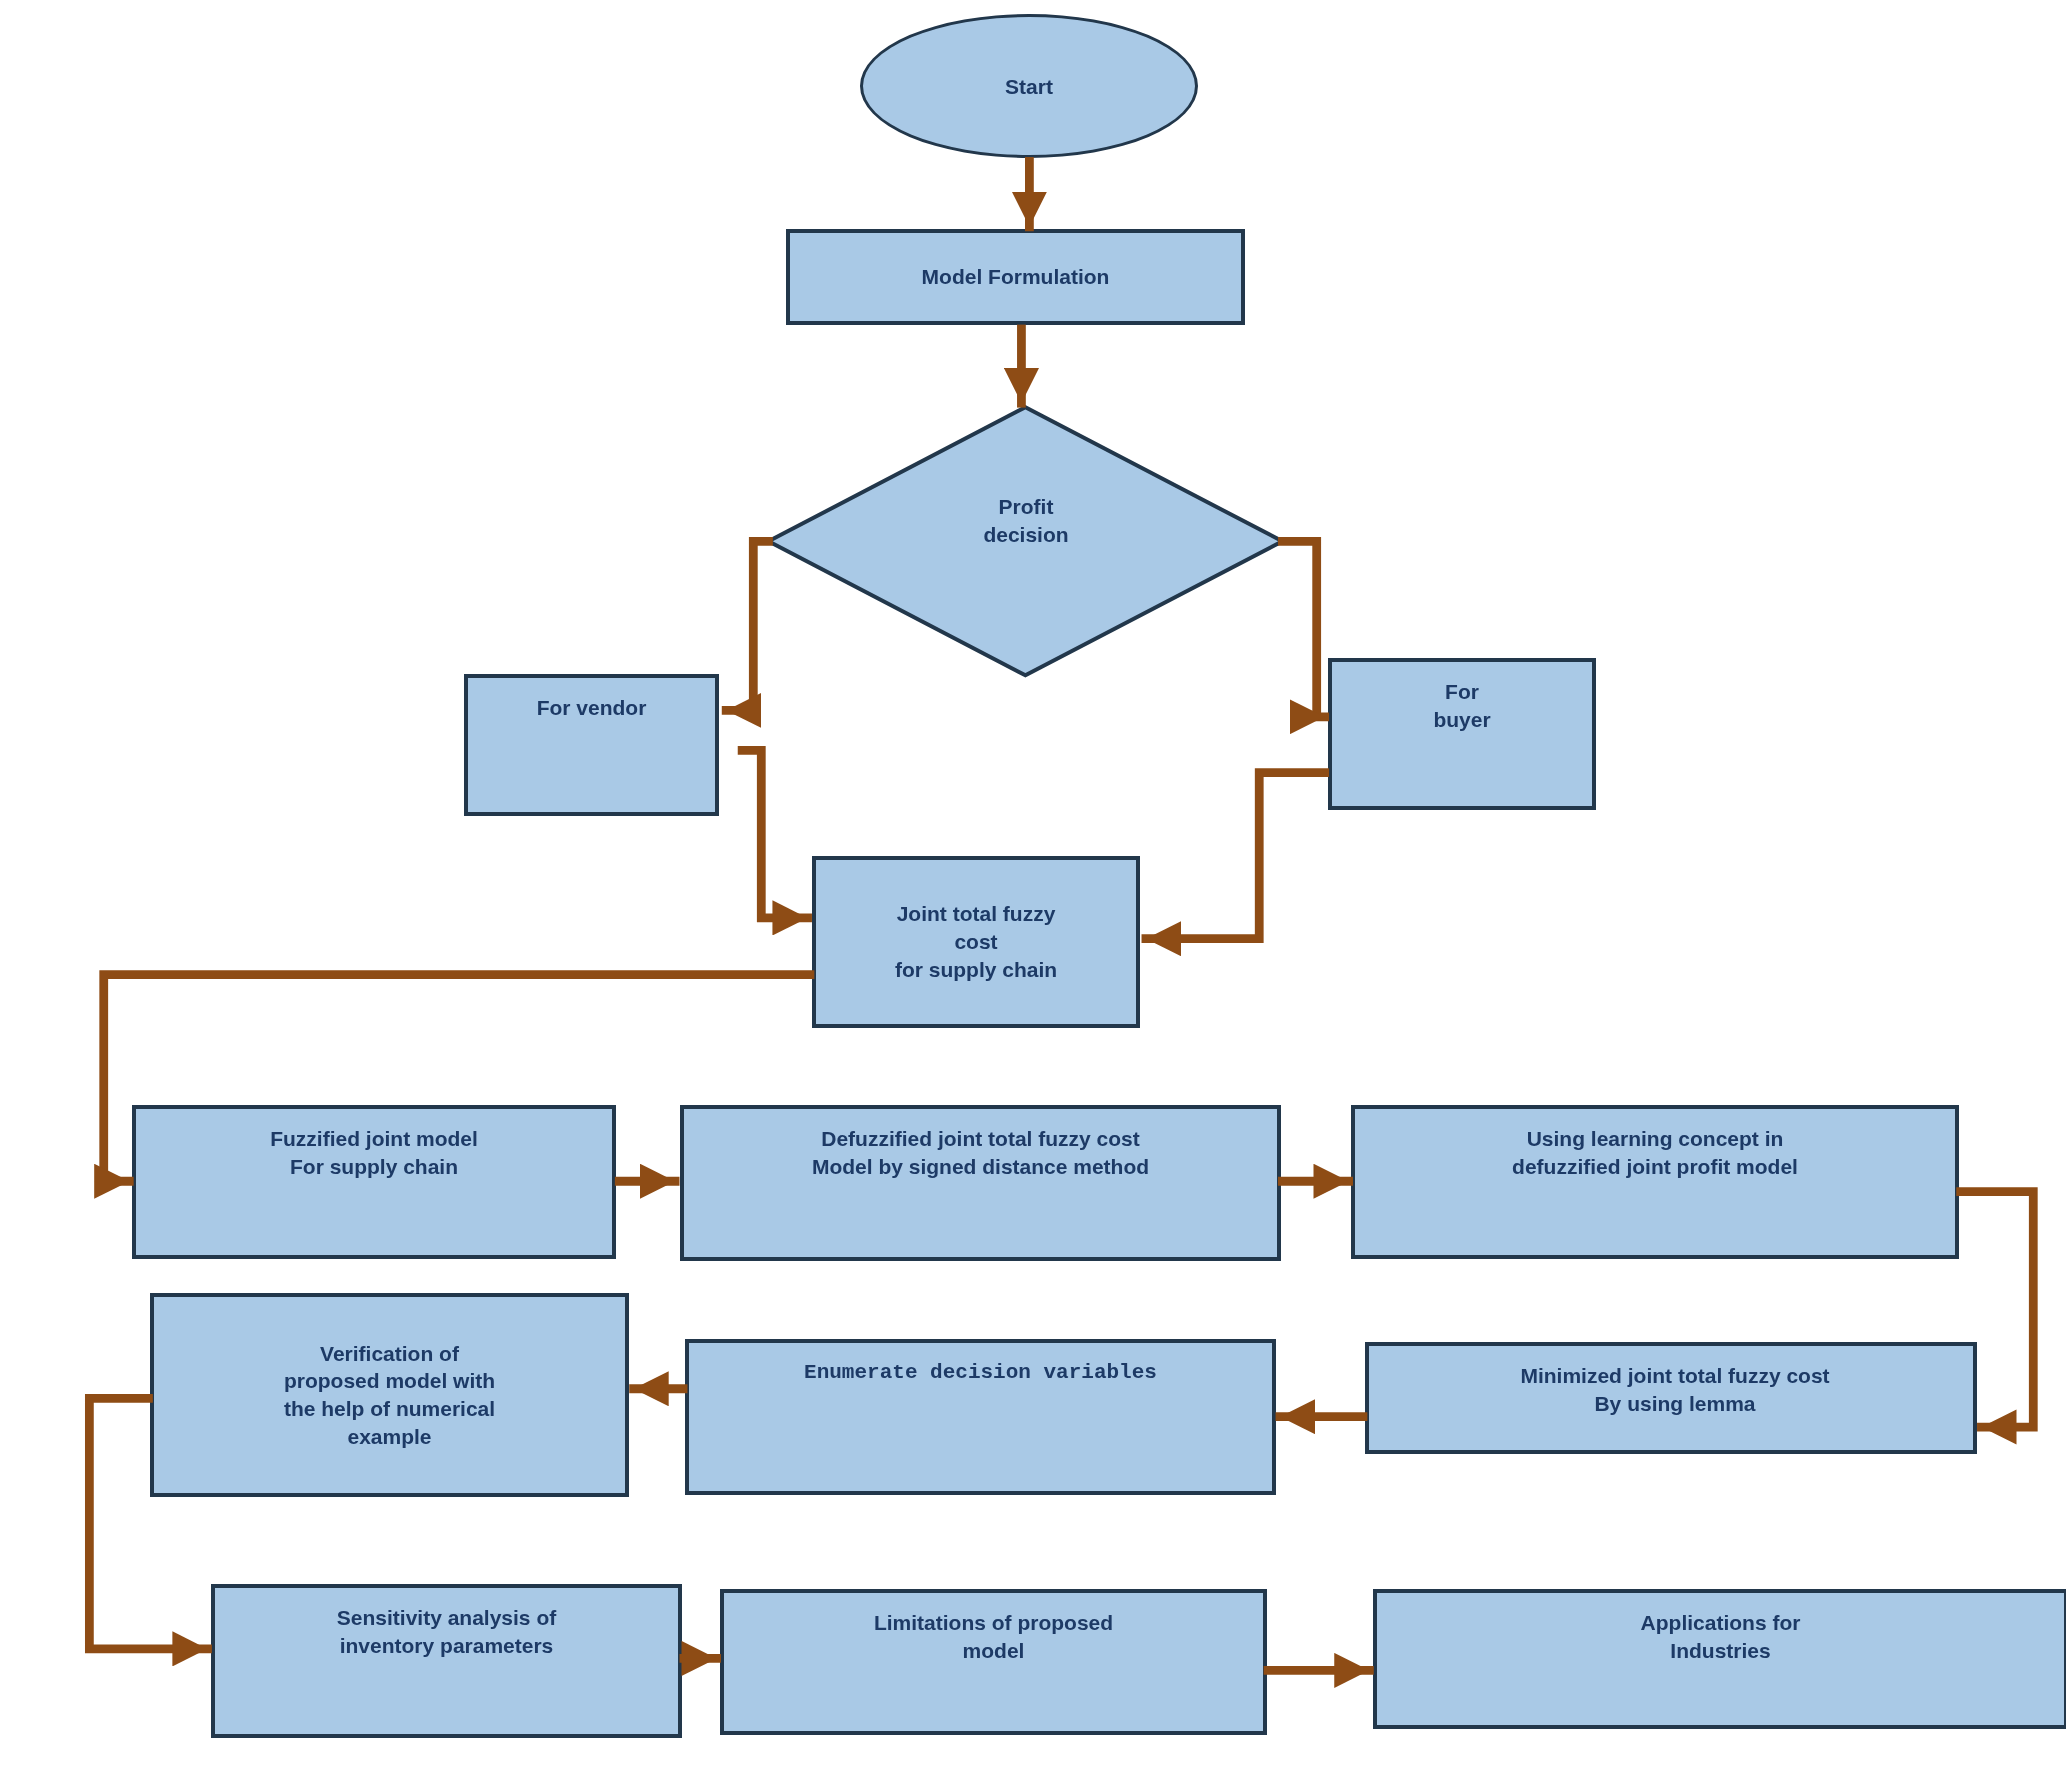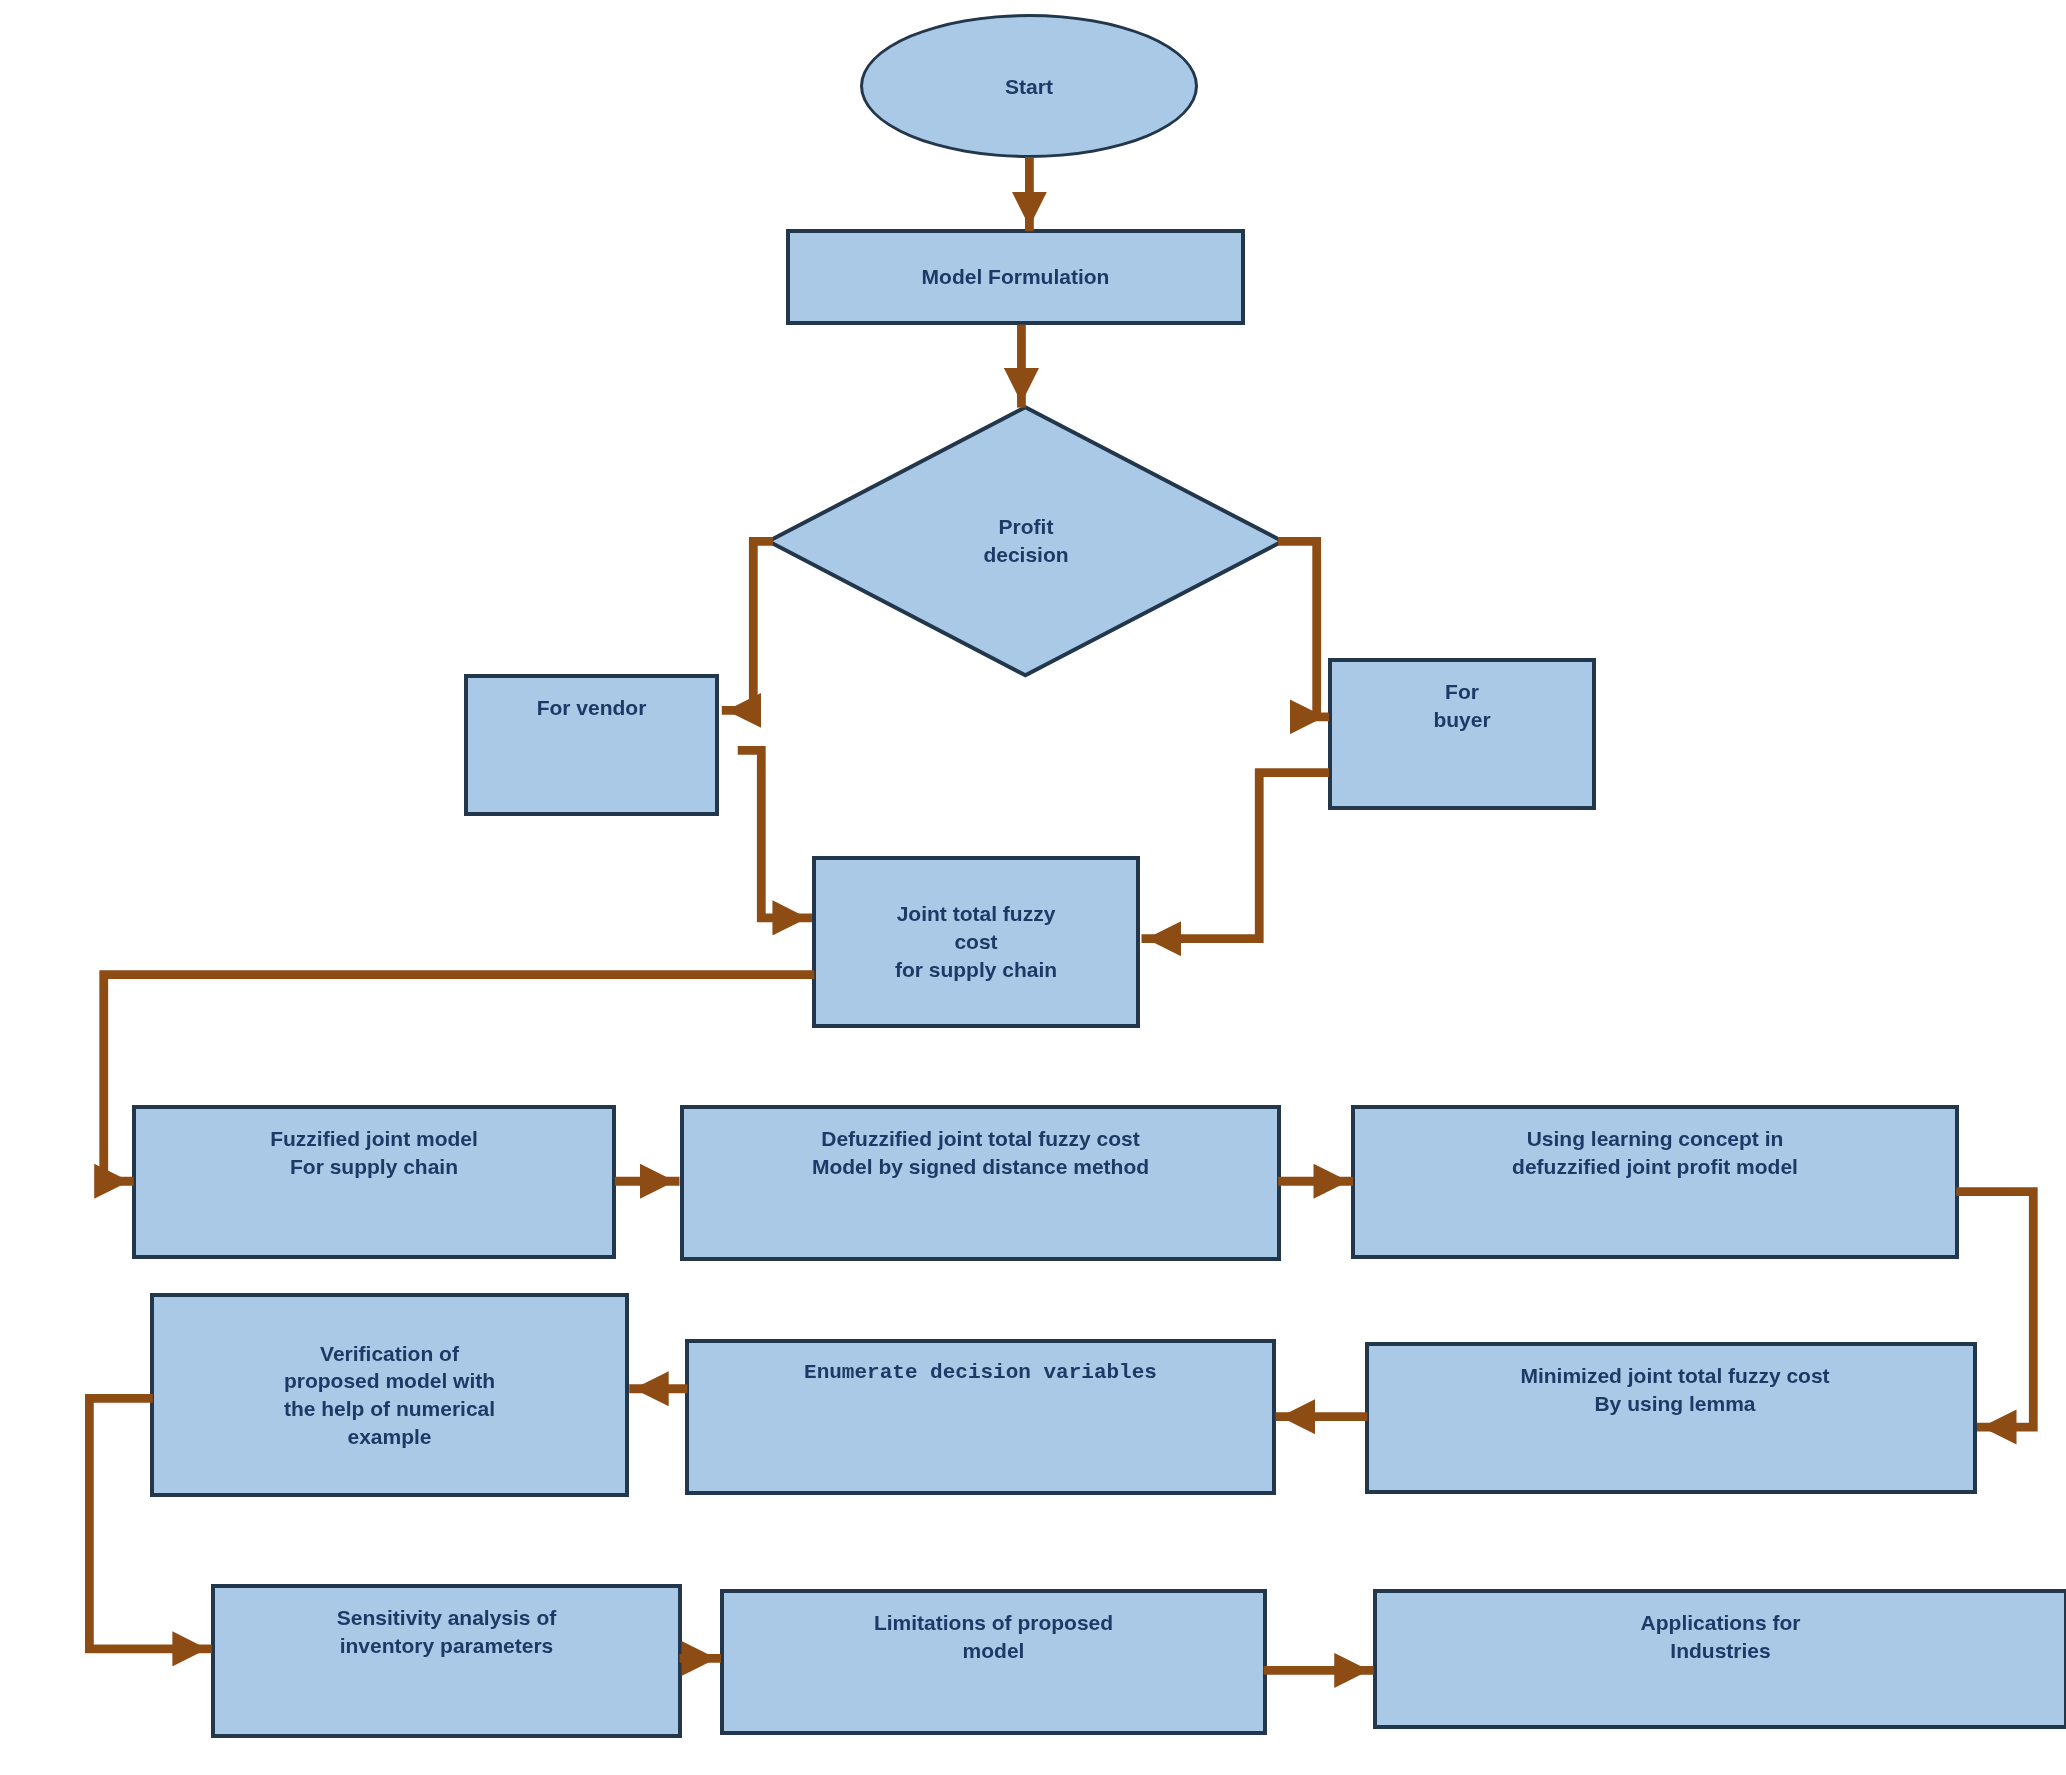--- a/index.html
+++ b/index.html
@@ -50,21 +50,21 @@
 <div class="canvas">
 
   <svg id="shapes" class="layer" width="2066" height="1776" viewBox="0 0 2589 2225">
     <polygon points="1285,510 1607,678 1285,846 963,678"></polygon>
   </svg>
 
   <div class="node ellipse" style="left:860px;top:14.4px;width:338px;height:144px;">Start</div>
 
   <div class="node" style="left:786px;top:229px;width:459px;height:96px;">Model Formulation</div>
 
-  <div class="node plain" style="left:769px;top:407px;width:514px;height:268px;">Profit
+  <div class="node plain" style="left:769px;top:387px;width:514px;height:268px;">Profit
 decision</div>
 
   <div class="node pad-top" style="left:464px;top:674px;width:255px;height:142px;">For vendor</div>
 
   <div class="node pad-top" style="left:1328px;top:658px;width:268px;height:152px;">For
 buyer</div>
 
   <div class="node" style="left:812px;top:856px;width:328px;height:172px;">Joint total fuzzy
 cost
 for supply chain</div>
@@ -78,21 +78,21 @@
   <div class="node pad-top" style="left:1351px;top:1105px;width:608px;height:154px;">Using learning concept in
 defuzzified joint profit model</div>
 
   <div class="node" style="left:150px;top:1293px;width:479px;height:204px;">Verification of
 proposed model with
 the help of numerical
 example</div>
 
   <div class="node pad-top" style="left:685px;top:1339px;width:591px;height:156px;font-family:Liberation Mono, monospace;">Enumerate decision variables</div>
 
-  <div class="node pad-top" style="left:1365px;top:1342px;width:612px;height:152px;padding-left:8px;">Minimized joint total fuzzy cost
+  <div class="node pad-top" style="left:1365px;top:1342px;width:612px;height:112px;padding-left:8px;">Minimized joint total fuzzy cost
 By using lemma</div>
 
   <div class="node pad-top" style="left:211px;top:1584px;width:471px;height:154px;">Sensitivity analysis of
 inventory parameters</div>
 
   <div class="node pad-top" style="left:720px;top:1589px;width:547px;height:146px;">Limitations of proposed
 model</div>
 
   <div class="node pad-top" style="left:1373px;top:1589px;width:695px;height:140px;">Applications for
 Industries</div>

